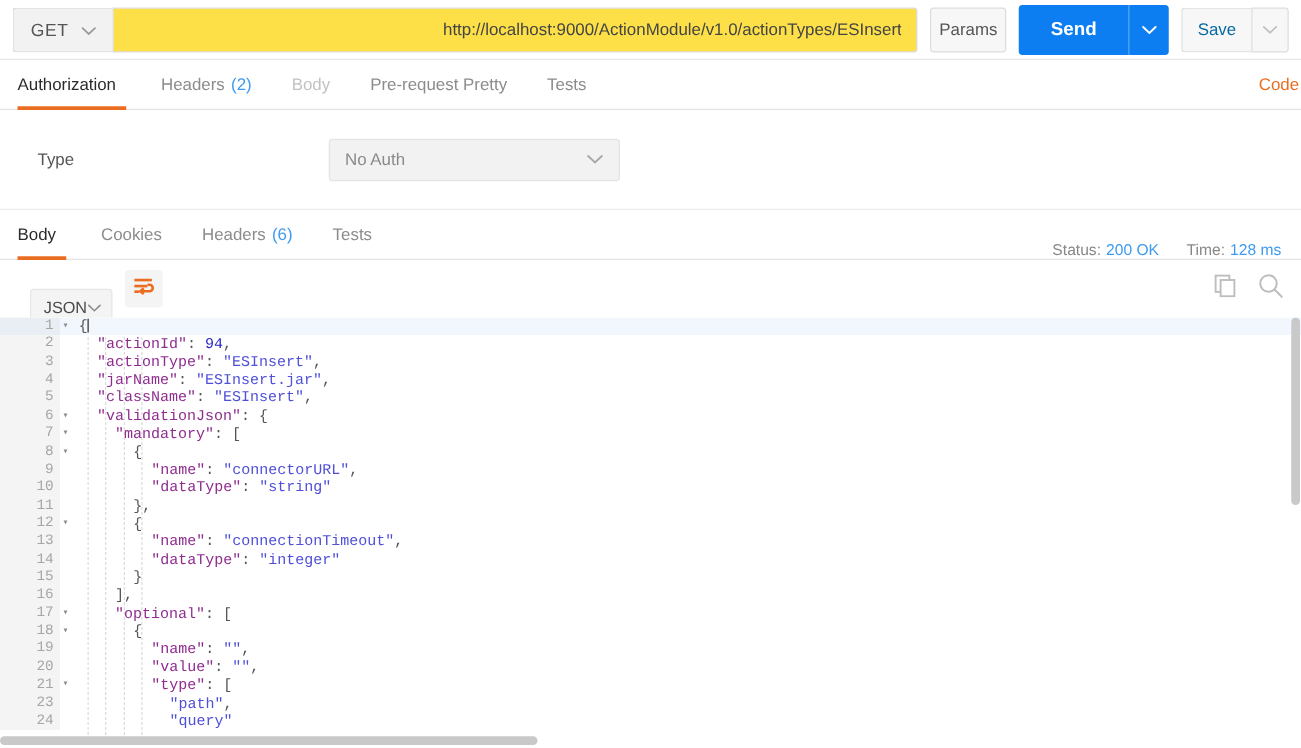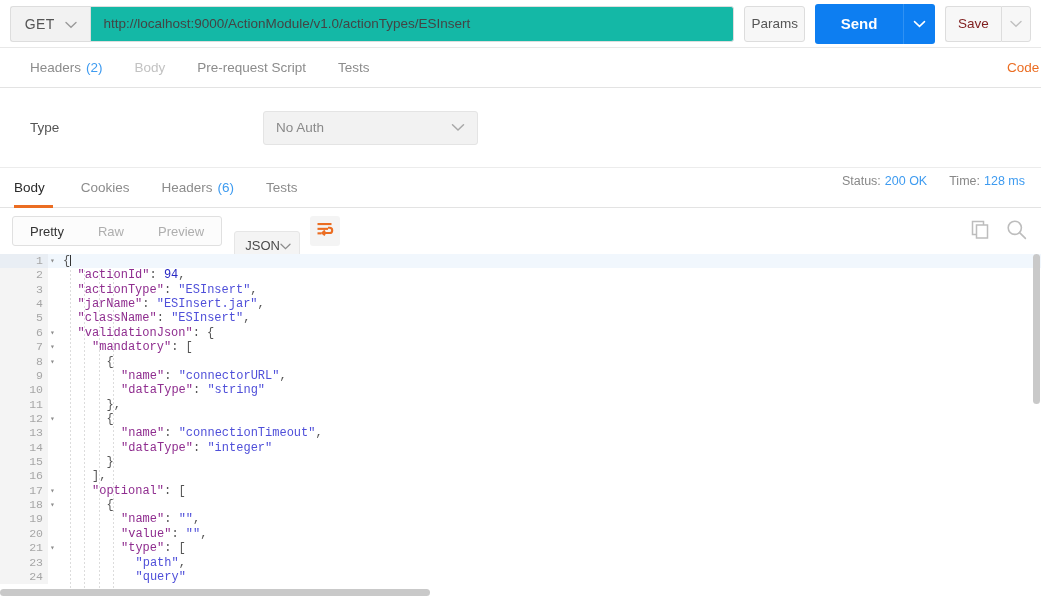--- a/index.html
+++ b/index.html
@@ -32,26 +32,27 @@
     color: #555; font-size: 14px;
     cursor: pointer;
     gap: 10px;
   }
   .method-box .mlabel { letter-spacing: .4px; }
   .url-input {
     flex: 0 0 auto;
     width: 644px; height: 36px;
     border: 1px solid #ddd;
     border-radius: 0 3px 3px 0;
-    background: #14b8a6;
+    background: #fde047;
     padding: 0 12px;
     font-size: 13.5px;
     color: #444;
     font-family: "Liberation Sans", sans-serif;
     outline: none;
+    text-align: right;
   }
   .params-btn {
     margin-left: 10px;
     width: 84px; height: 36px;
     display: flex; align-items: center; justify-content: center;
     background: #f7f7f7;
     border: 1px solid #ddd;
     border-radius: 3px;
     color: #555; font-size: 13.5px;
     cursor: pointer;
@@ -74,21 +75,21 @@
     cursor: pointer;
   }
   .save-group { display: flex; margin-left: 10px; }
   .save-btn {
     width: 56px; height: 36px;
     display: flex; align-items: center; justify-content: center;
     background: #f7f7f7;
     border: 1px solid #ddd;
     border-right: none;
     border-radius: 3px 0 0 3px;
-    color: #7f1d1d; font-size: 13.5px;
+    color: #0369a1; font-size: 13.5px;
     cursor: pointer;
   }
   .save-caret {
     width: 30px; height: 36px;
     background: #f7f7f7;
     border: 1px solid #ddd;
     border-radius: 0 3px 3px 0;
     display: flex; align-items: center; justify-content: center;
     cursor: pointer;
   }
@@ -136,42 +137,42 @@
   
   .auth-panel {
     height: 80px;
     display: flex; align-items: center;
     padding: 0 30px;
     background: #fff;
     border-bottom: 1px solid #ececec;
   }
   .auth-label { width: 233px; font-size: 13.5px; color: #555; }
   .auth-select {
-    width: 215px; height: 34px;
+    width: 233px; height: 34px;
     background: #f2f2f2;
     border: 1px solid #e4e4e4;
     border-radius: 3px;
     display: flex; align-items: center;
     justify-content: space-between;
     padding: 0 12px;
     font-size: 13.5px; color: #8a8a8a;
     cursor: pointer;
   }
 
   
   .res-tabs {
     position: relative;
     height: 40px;
     display: flex; align-items: stretch;
     padding: 0 14px;
     border-bottom: 1px solid #e3e3e3;
   }
   .status-wrap {
-    position: absolute; right: 16px; top: 0; bottom: 14px;
-    display: flex; align-items: center; gap: 22px;
+    position: absolute; right: 16px; top: 0; bottom: 0;
+    display: flex; align-items: flex-end; gap: 22px;
     font-size: 12.5px; color: #888;
   }
   .status-wrap b { font-weight: normal; color: #3e9bf0; margin-left: 4px; }
 
   
   .view-toolbar {
     height: 46px;
     display: flex; align-items: center;
     padding: 0 12px;
     position: relative;
@@ -340,29 +341,32 @@
       <div class="save-caret">
         <svg width="12" height="8" viewBox="0 0 12 8">
             <path d="M1 1.5 L6 6.2 L11 1.5" fill="none" stroke="#c0c0c0" stroke-width="1.4" stroke-linecap="round"></path>
           </svg>
       </div>
     </div>
   </div>
 
   <div class="req-tabs">
     <div id="req-tab-host" style="display:flex;align-items:stretch;">
+        <div class="tab first active">
+          <span>Authorization</span>
+        </div>
         <div class="tab">
           <span>Headers</span>
           <span class="count">(2)</span>
         </div>
         <div class="tab dim">
           <span>Body</span>
         </div>
         <div class="tab">
-          <span>Pre-request Script</span>
+          <span>Pre-request Pretty</span>
         </div>
         <div class="tab">
           <span>Tests</span>
         </div>
       </div>
     <div class="code-link">
       <span>Code</span>
     </div>
   </div>
 
@@ -398,25 +402,20 @@
       <div>
         <span>Status:</span><b>200 OK</b>
       </div>
       <div>
         <span>Time:</span><b>128 ms</b>
       </div>
     </div>
   </div>
 
   <div class="view-toolbar">
-    <div class="seg" id="seg-host">
-        <div class="on">Pretty</div>
-        <div>Raw</div>
-        <div>Preview</div>
-      </div>
     <div class="json-select">
       <span>JSON</span>
       <span>
         <svg width="11" height="7" viewBox="0 0 11 7">
             <path d="M1 1.3 L5.5 5.6 L10 1.3" fill="none" stroke="#8d8d8d" stroke-width="1.3" stroke-linecap="round"></path>
           </svg>
       </span>
     </div>
     <div class="wrap-btn">
       <span>

